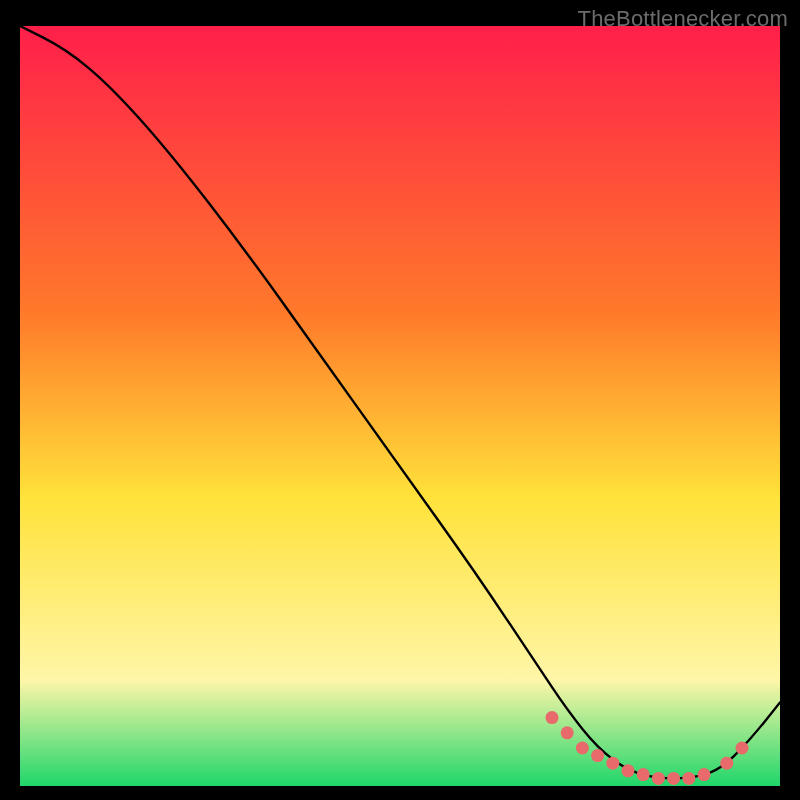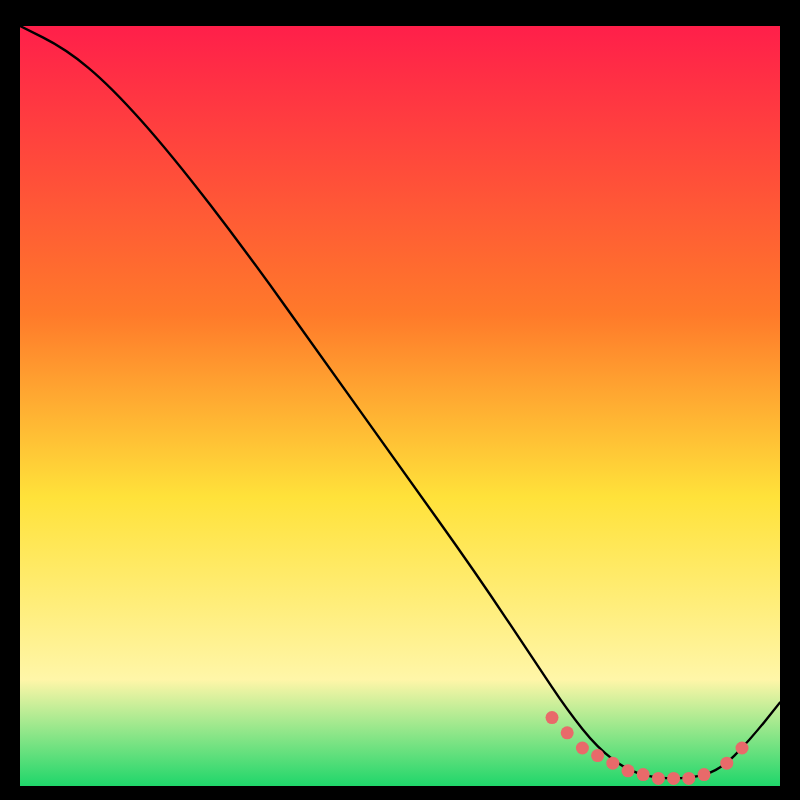--- a/index.html
+++ b/index.html
@@ -37,20 +37,21 @@
   .plot svg {
     width: 760px;
     height: 760px;
     display: block;
   }
 </style>
 </head>
 <body>
 
 <div class="frame">
+  <div class="watermark">TheBottlenecker.com</div>
 
   <div class="plot">
     <svg viewBox="0 0 760 760">
       <defs>
         <linearGradient id="bg-grad" x1="0" y1="0" x2="0" y2="1">
           <stop id="g0" offset="0%" stop-color="#ff1f4a"></stop>
           <stop id="g1" offset="38%" stop-color="#ff7a2a"></stop>
           <stop id="g2" offset="62%" stop-color="#ffe23a"></stop>
           <stop id="g3" offset="86%" stop-color="#fff6a8"></stop>
           <stop id="g4" offset="100%" stop-color="#1fd66a"></stop>

